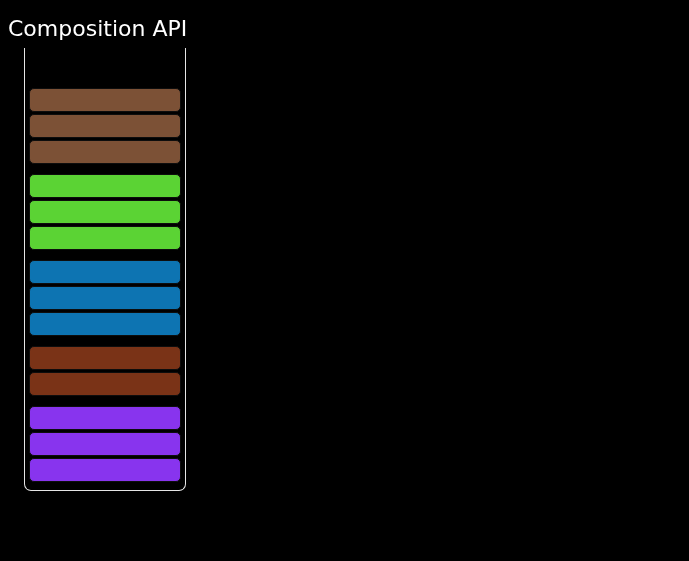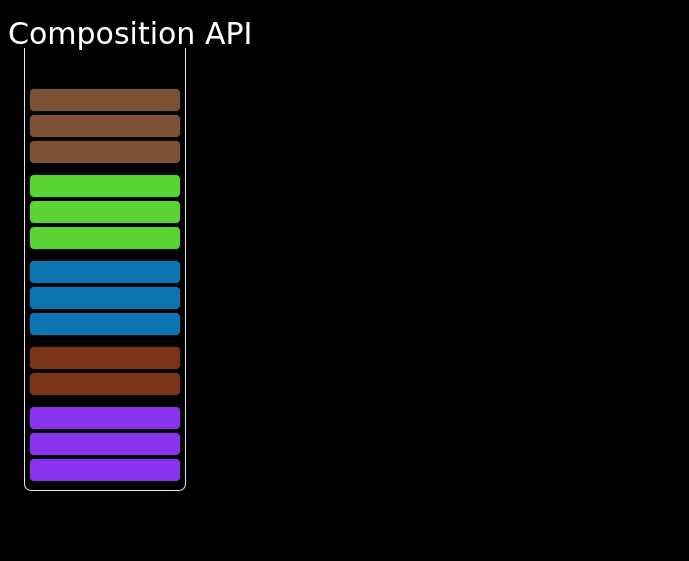--- a/index.html
+++ b/index.html
@@ -13,21 +13,21 @@
     width:689px;height:561px;
     background:var(--bg);
     overflow:hidden;
     position:relative;
     font-family:"DejaVu Sans","Liberation Sans",sans-serif;
   }
   .title{
     position:absolute;
     left:8px;top:17px;
     color:var(--title-color);
-    font-size:30px;
+    font-size:22px;
     line-height:1.1;
     white-space:nowrap;
   }
   .frame{
     position:absolute;
     left:24px;top:48px;
     width:162px;height:443px;
     box-sizing:border-box;
     border-left:1.5px solid var(--frame-border);
     border-right:1.5px solid var(--frame-border);

